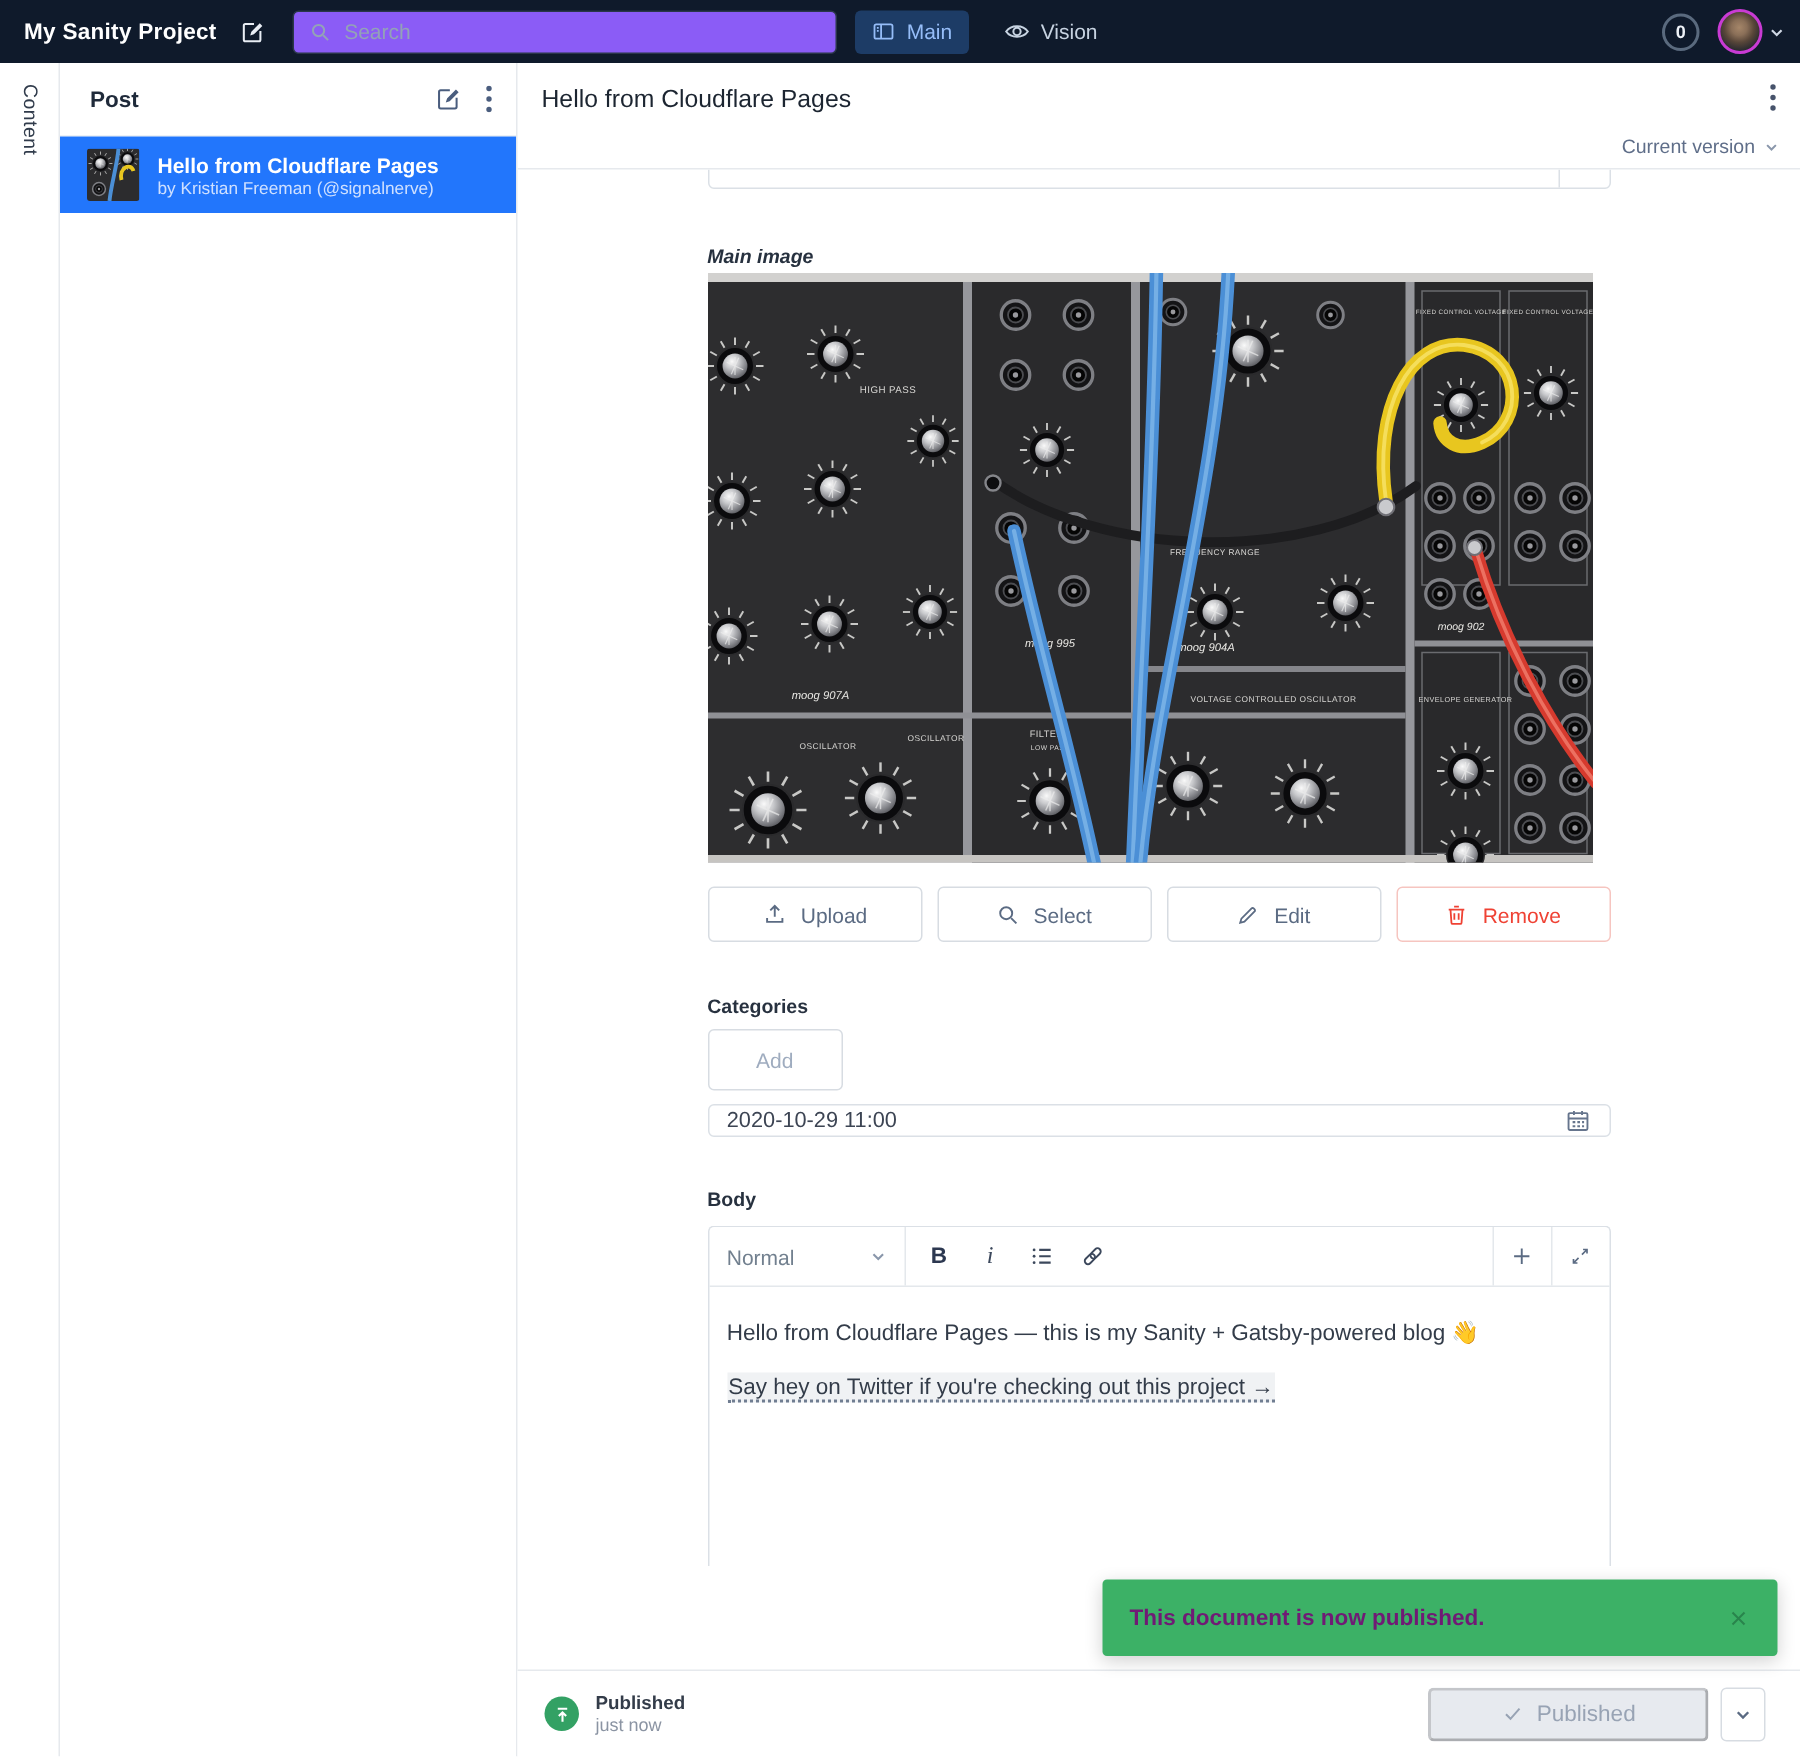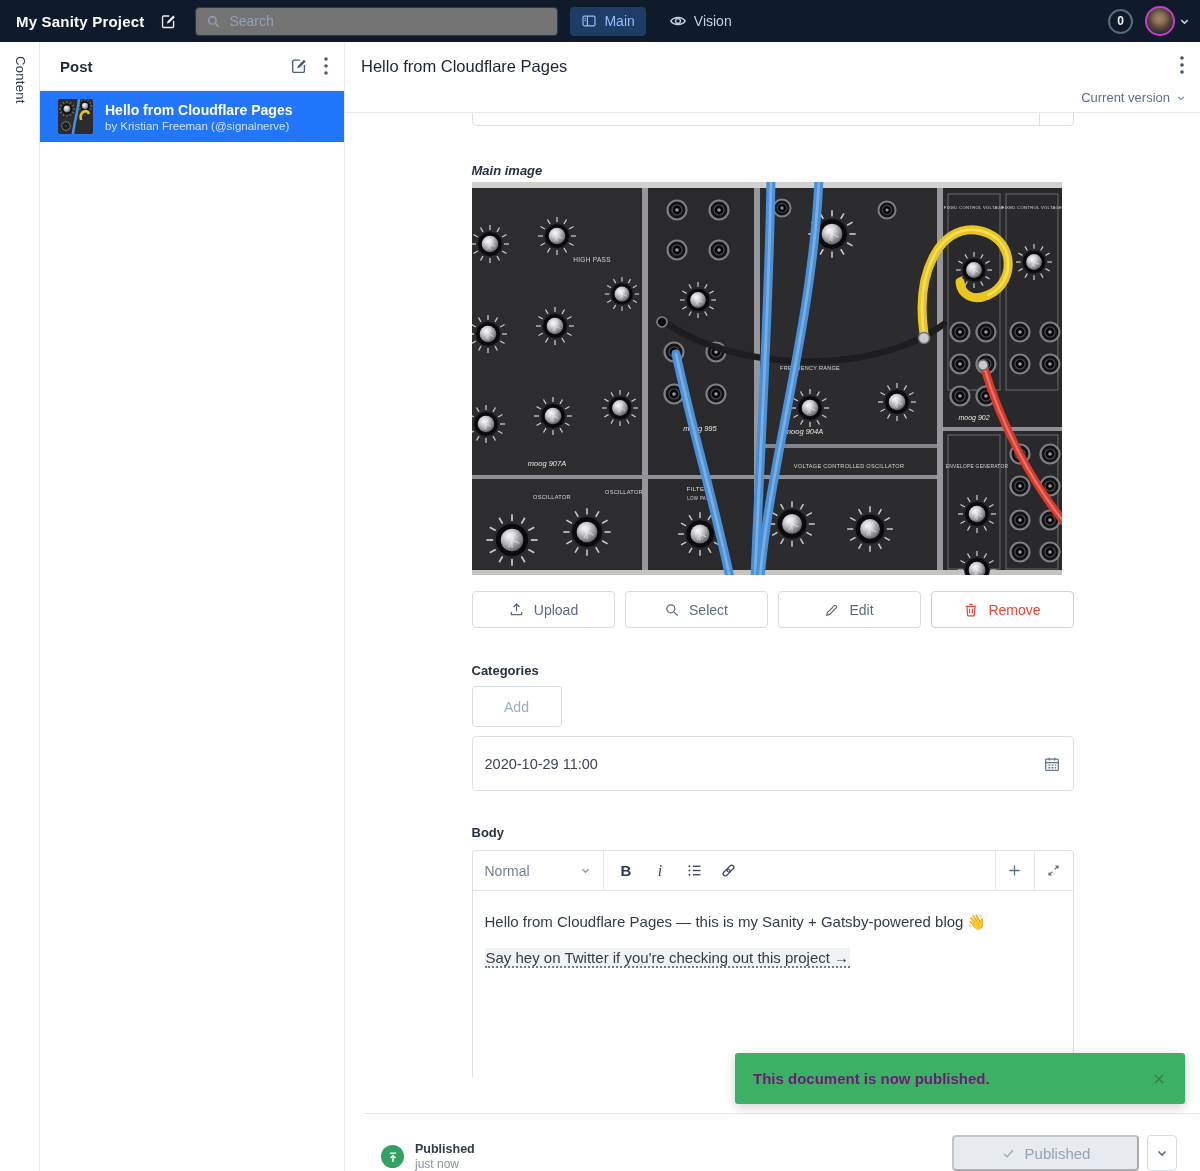--- a/index.html
+++ b/index.html
@@ -4,21 +4,21 @@
 <style>
   * { margin:0; padding:0; box-sizing:border-box; }
   html,body { width:1200px; height:1171px; }
   body { position:relative; font-family:"Liberation Sans",sans-serif; background:#fff; overflow:hidden; }
   svg { display:block; }
 
   
   .topbar { position:absolute; left:0; top:0; right:0; height:42px; background:#0f1a2b; display:flex; align-items:center; padding:0 10px 0 16px; color:#fff; z-index:20; }
   .brand { font-size:15px; font-weight:bold; letter-spacing:.2px; white-space:nowrap; }
   .tb-compose { margin-left:16px; color:#e8edf4; display:flex; }
-  .search { margin-left:18px; width:363px; height:29px; background:#737373; border:1px solid #2b3749; border-radius:4px; display:flex; align-items:center; padding:0 10px; gap:8px; color:#93a2b7; }
+  .search { margin-left:18px; width:363px; height:29px; background:#8b5cf6; border:1px solid #2b3749; border-radius:4px; display:flex; align-items:center; padding:0 10px; gap:8px; color:#93a2b7; }
   .search input { flex:1; background:transparent; border:0; outline:0; color:#e3eaf3; font-size:14px; font-family:inherit; }
   .search input::placeholder { color:#93a2b7; }
   .tab { height:29px; border-radius:4px; display:flex; align-items:center; gap:7px; padding:0 11px; font-size:14px; color:#c7d3e1; margin-left:12px; cursor:default; }
   .tab.active { background:#1d3c66; color:#96bdf8; }
   .topbar-right { margin-left:auto; display:flex; align-items:center; gap:12px; }
   .badge { width:25px; height:25px; border-radius:50%; border:2px solid #5a6a7e; color:#eef2f7; font-size:12px; font-weight:bold; display:flex; align-items:center; justify-content:center; }
   .avatar-wrap { display:flex; align-items:center; gap:4px; color:#cdd6e2; }
   .avatar { width:30px; height:30px; border-radius:50%; border:2px solid #c93bd4; background:radial-gradient(circle at 48% 40%, #a58669 0%, #8a6f58 25%, #584639 48%, #23262e 78%); }
 
   
@@ -57,21 +57,21 @@
   .photo-wrap { margin-top:0; line-height:0; }
 
   .btn-row { display:flex; gap:10px; margin-top:16px; }
   .btn { flex:1; height:37px; border:1px solid #d7dce2; border-radius:4px; background:#fff; display:flex; align-items:center; justify-content:center; gap:9px; font-size:14px; color:#5b6b83; cursor:default; }
   .btn.danger { border-color:#f6c5c0; color:#ef4234; }
 
   .lbl-categories { margin-top:35px; }
   .add-btn { margin-top:8px; width:90px; height:41px; border:1px solid #d7dce2; border-radius:4px; background:#fff; color:#9facbf; font-size:14px; display:flex; align-items:center; justify-content:center; }
 
   .lbl-published { margin-top:33px; }
-  .date-field { margin-top:9px; height:55px; border:1px solid #dbe0e6; border-radius:4px; display:flex; align-items:center; padding:0 12px; }
+  .date-field { margin-top:9px; height:22px; border:1px solid #dbe0e6; border-radius:4px; display:flex; align-items:center; padding:0 12px; }
   .date-value { flex:1; font-size:14.5px; color:#3c4453; }
   .cal-ic { color:#66758d; display:flex; }
 
   .lbl-body { margin-top:34px; }
   .editor { margin-top:10px; border:1px solid #dbe0e6; border-bottom:0; border-radius:4px 4px 0 0; height:227px; }
   .ed-toolbar { height:40px; border-bottom:1px solid #e4e8ec; display:flex; align-items:stretch; }
   .ed-style { width:131px; border-right:1px solid #e4e8ec; display:flex; align-items:center; padding:0 12px; font-size:14px; color:#72808f; }
   .ed-style svg { margin-left:auto; color:#8a97ab; }
   .ed-icons { flex:1; display:flex; align-items:center; padding:0 8px; gap:5px; }
   .ed-ib { width:29px; height:29px; display:flex; align-items:center; justify-content:center; color:#3c485c; border-radius:3px; }
@@ -80,21 +80,21 @@
   .ed-plus, .ed-expand { width:39px; border-left:1px solid #e4e8ec; display:flex; align-items:center; justify-content:center; color:#5b6b83; }
   .ed-content { padding:21px 12px 0; font-size:15px; color:#333c49; }
   .ed-p { line-height:20px; margin-bottom:16px; }
   .ed-link { background:#f0f2f4; border-bottom:2px dotted #707d91; padding:1px 1px 0; }
 
   
   .toast { position:absolute; left:735px; top:1053px; width:450px; height:51px; background:#3cb166; border-radius:3px; display:flex; align-items:center; padding:0 18px; color:#701a75; font-size:15px; font-weight:600; z-index:30; box-shadow:0 3px 12px rgba(0,0,0,.18); }
   .toast-close { margin-left:auto; color:rgba(10,61,33,.38); display:flex; }
 
   
-  .doc-footer { position:absolute; left:18px; right:0; bottom:0; height:58px; background:#fff; border-top:1px solid #e6e9ed; display:flex; align-items:flex-end; padding:0 23px 0 18px; z-index:10; }
+  .doc-footer { position:absolute; left:0; right:0; bottom:0; height:58px; background:#fff; border-top:1px solid #e6e9ed; display:flex; align-items:center; padding:0 23px 0 18px; z-index:10; }
   .pub-status { display:flex; align-items:center; gap:11px; }
   .pub-circle { width:23px; height:23px; border-radius:50%; background:#33a164; display:flex; align-items:center; justify-content:center; flex:none; }
   .pub-title { font-size:12.5px; font-weight:600; color:#333c49; }
   .pub-time { font-size:12px; color:#8b94a3; margin-top:1px; }
   .footer-right { margin-left:auto; display:flex; gap:8px; }
   .published-btn { width:187px; height:36px; background:#e7eaef; border-radius:4px; color:#98a3b4; font-size:15px; display:flex; align-items:center; justify-content:center; gap:9px; }
   .caret-btn { width:30px; height:36px; border:1px solid #d7dce2; border-radius:4px; background:#fff; display:flex; align-items:center; justify-content:center; color:#5b6b83; }
 </style>
 </head>
 <body>

